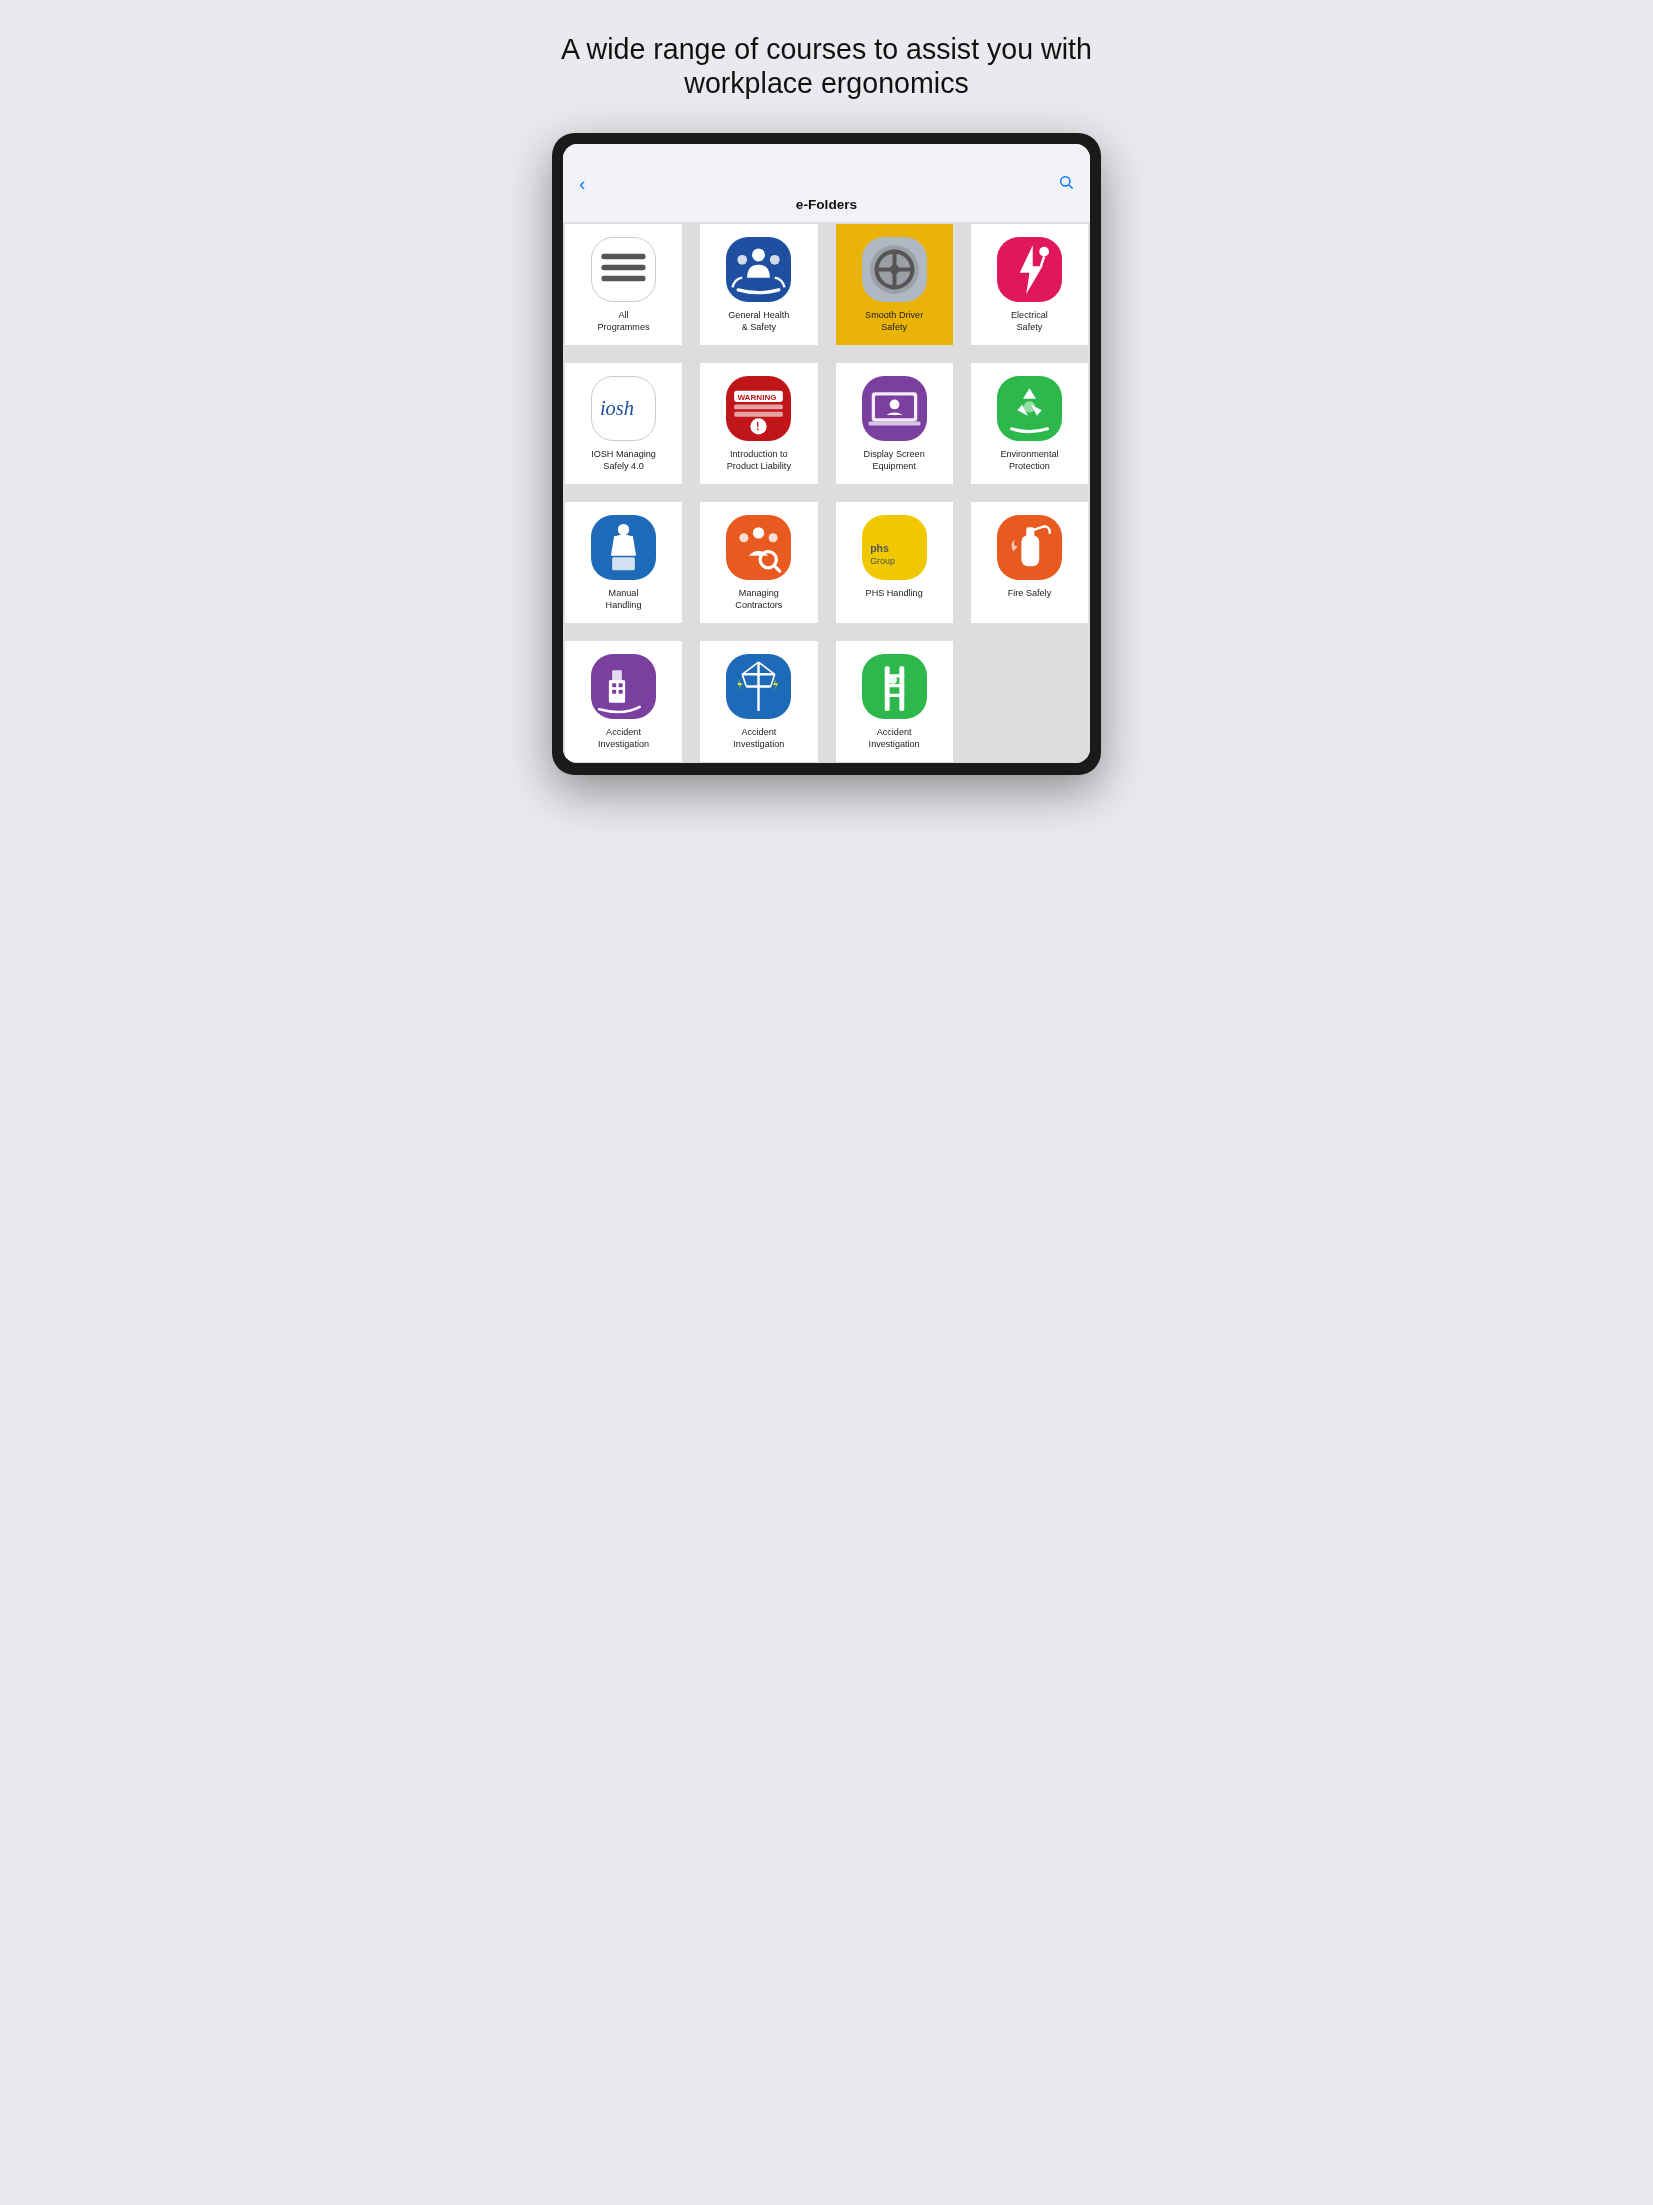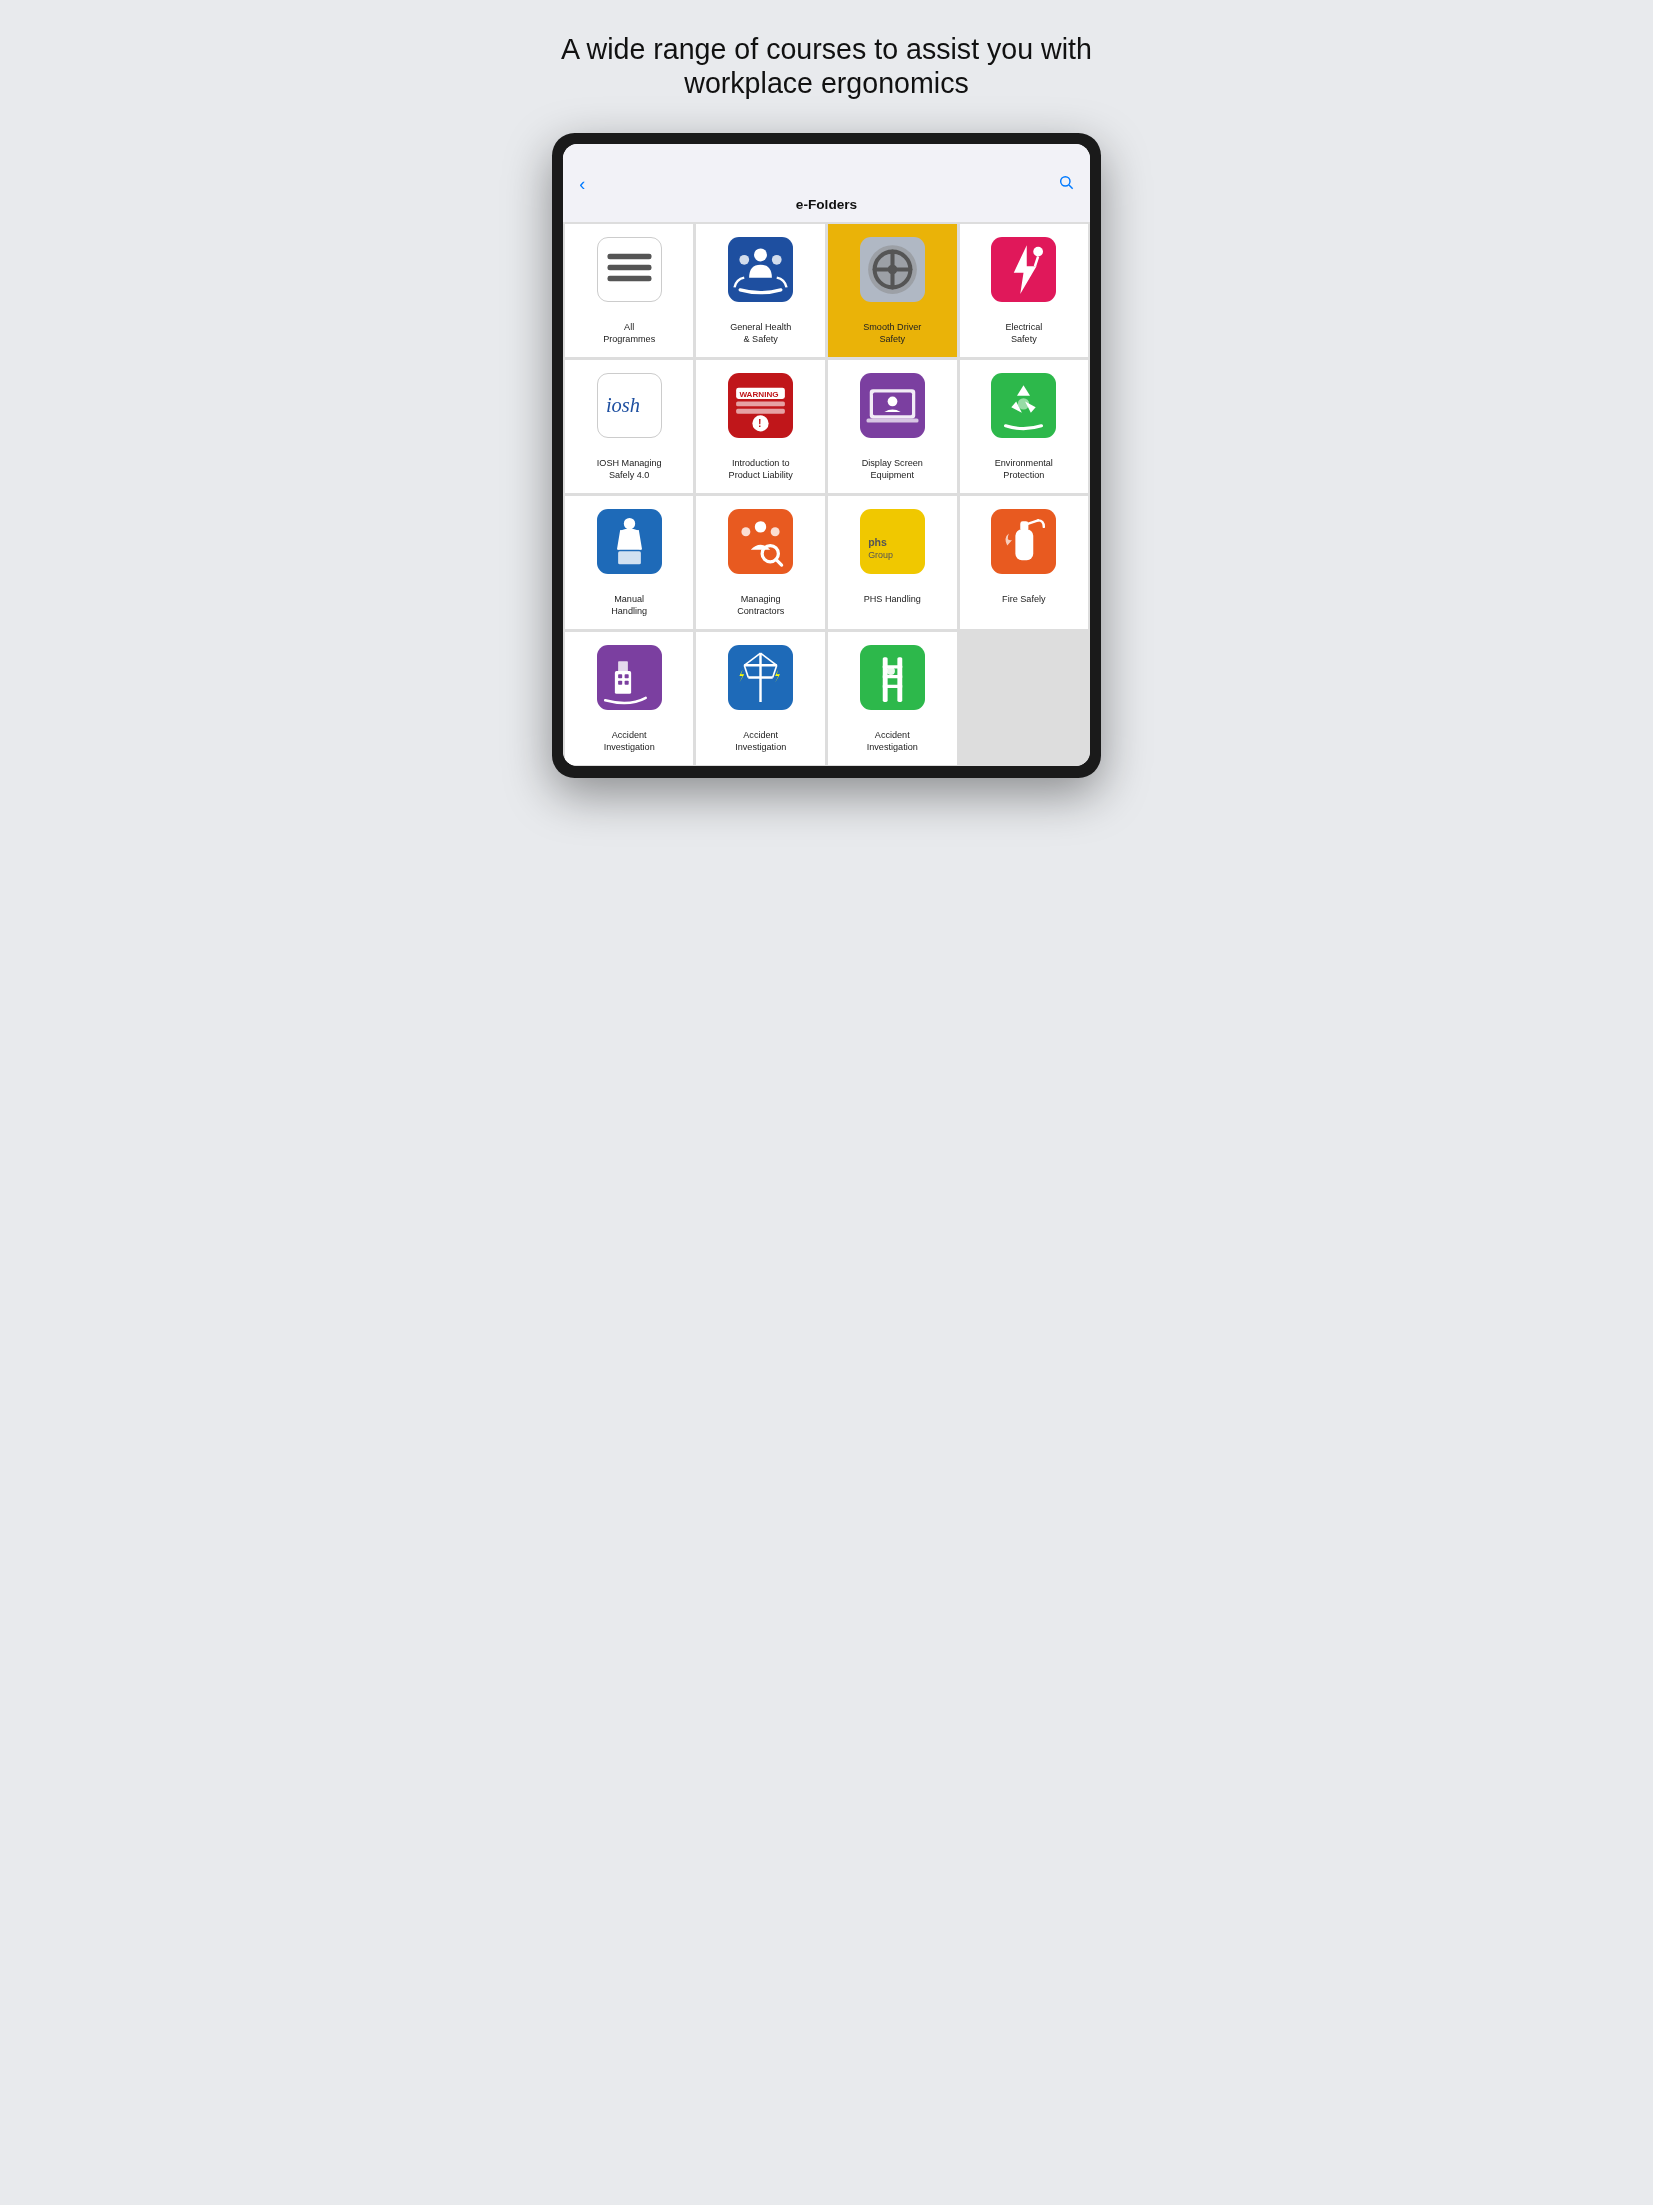--- a/index.html
+++ b/index.html
@@ -57,45 +57,45 @@
     .nav-search {
       font-size: 1.2rem;
       color: #007AFF;
       cursor: pointer;
       width: 26px;
       text-align: right;
     }
     .grid-container {
       display: grid;
       grid-template-columns: repeat(4, 1fr);
-      gap: 3px;
+      gap: 18px;
       background: #ddd;
       padding: 1.6px;
     }
     .grid-cell {
       background: #fff;
       display: flex;
       flex-direction: column;
       align-items: center;
       justify-content: flex-start;
       padding: 13px 6.5px 11.3px;
       cursor: pointer;
       min-height: 113px;
     }
     .grid-cell.selected {
       background: #eab308;
     }
     .icon-wrap {
       width: 65px;
       height: 65px;
-      border-radius: 11px;
+      border-radius: 22px;
       display: flex;
       align-items: center;
       justify-content: center;
-      margin-bottom: 20px;
+      margin-bottom: 8px;
       overflow: hidden;
     }
     .icon-wrap svg {
       width: 100%;
       height: 100%;
     }
     .cell-label {
       font-size: 0.7rem;
       text-align: center;
       color: #222;

